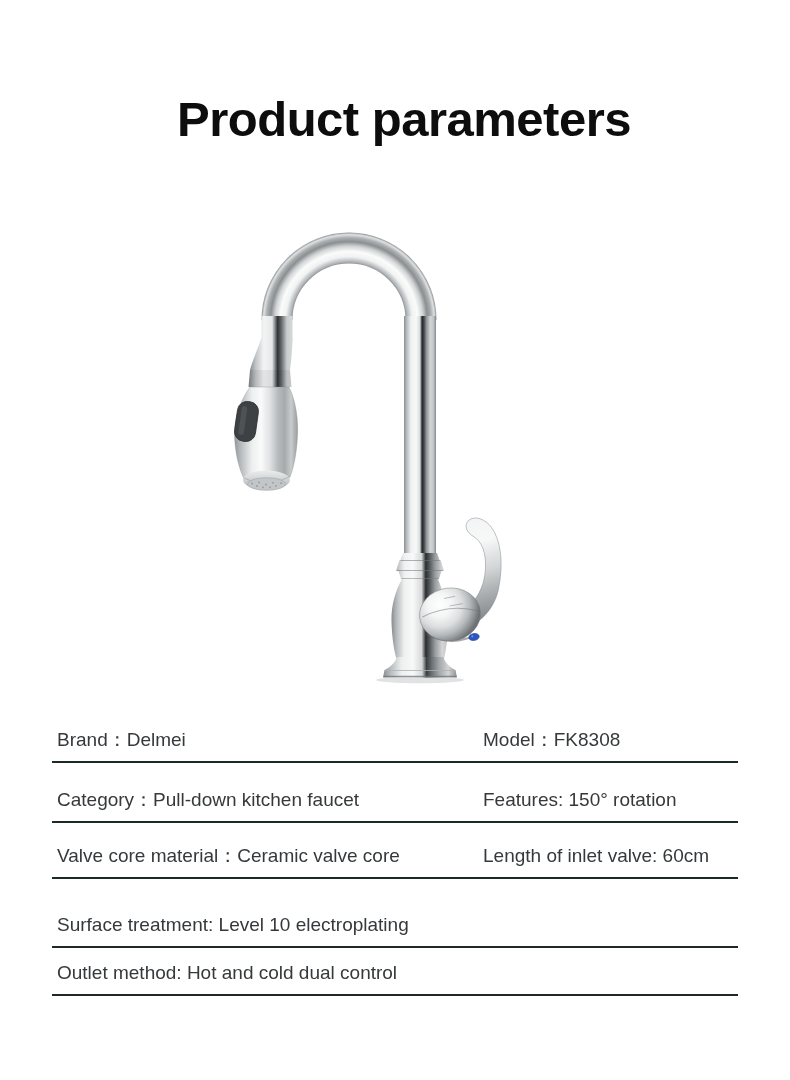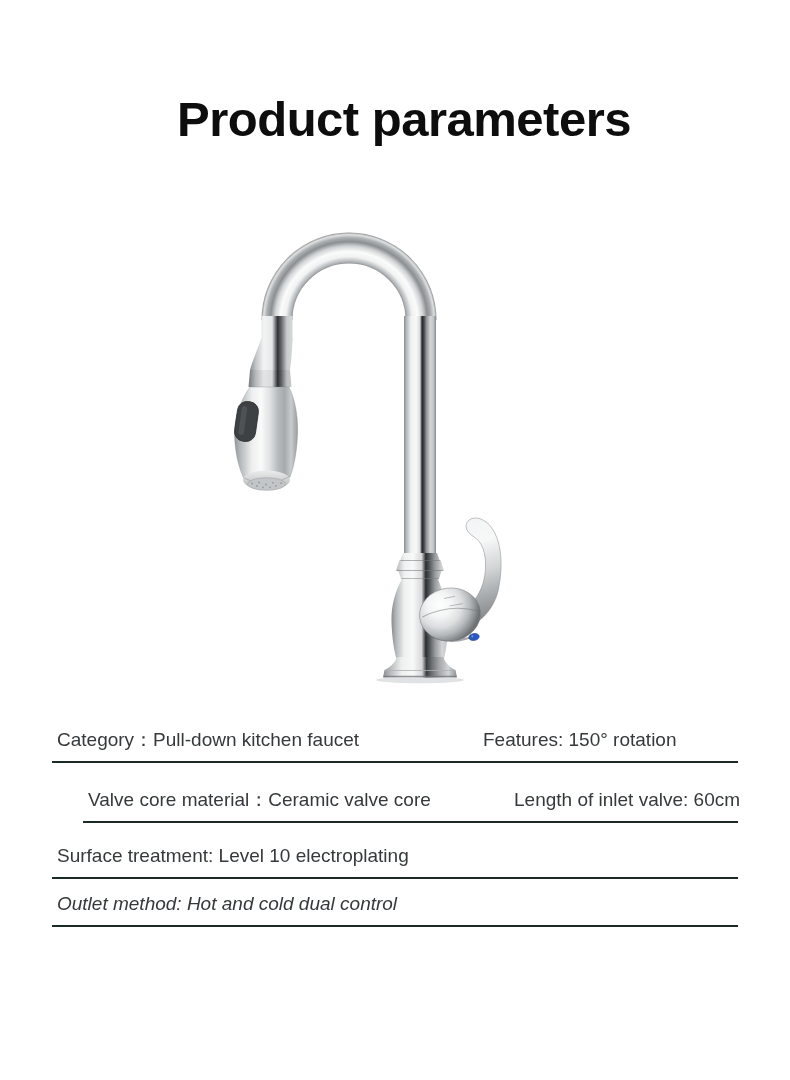--- a/index.html
+++ b/index.html
@@ -16,24 +16,24 @@
     font-size:49px; font-weight:bold; letter-spacing:-0.5px;
     color:#0d0d0d; line-height:1;
   }
   .faucet-svg { position:absolute; left:0; top:0; width:790px; height:1080px; }
   .specs { position:absolute; left:52px; top:710px; width:686px; }
   .spec-row {
     position:relative; box-sizing:border-box;
     border-bottom:2px solid #1c2a25;
   }
   .spec-row:nth-child(1){ height:53px; }
-  .spec-row:nth-child(2){ height:60px;margin-left:31px; }
+  .spec-row:nth-child(2){ height:60px; }
   .spec-row:nth-child(3){ height:56px; }
-  .spec-row:nth-child(4){ height:48px;font-style:italic; }
-  .spec-row:nth-child(5){ height:60px;font-style:italic; }
+  .spec-row:nth-child(4){ height:69px; }
+  .spec-row:nth-child(5){ height:48px; }
   .cell {
     position:absolute; bottom:9px;
     font-size:19px; color:#36393b; white-space:nowrap; line-height:1.2;
   }
   .cell.left { left:5px; }
   .cell.right { left:431px; }
 </style>
 </head>
 <body>
 
@@ -207,20 +207,24 @@
 
     <g transform="rotate(-10 474 637)">
       <ellipse cx="474" cy="637" rx="5.2" ry="3.4" fill="#2b57c0" stroke="#1e3f96" stroke-width="0.7"></ellipse>
       <circle cx="472.5" cy="636" r="1" fill="#7e9fe8" opacity="0.9"></circle>
     </g>
   </g>
 </svg>
 
 <div class="specs">
   <div class="spec-row">
+    <span class="cell left">Brand：Delmei</span>
+    <span class="cell right">Model：FK8308</span>
+  </div>
+  <div class="spec-row">
     <span class="cell left">Category：Pull-down kitchen faucet</span>
     <span class="cell right">Features: 150° rotation</span>
   </div>
   <div class="spec-row">
     <span class="cell left">Valve core material：Ceramic valve core</span>
     <span class="cell right">Length of inlet valve: 60cm</span>
   </div>
   <div class="spec-row">
     <span class="cell left">Surface treatment: Level 10 electroplating</span>
     <span class="cell right"></span>

